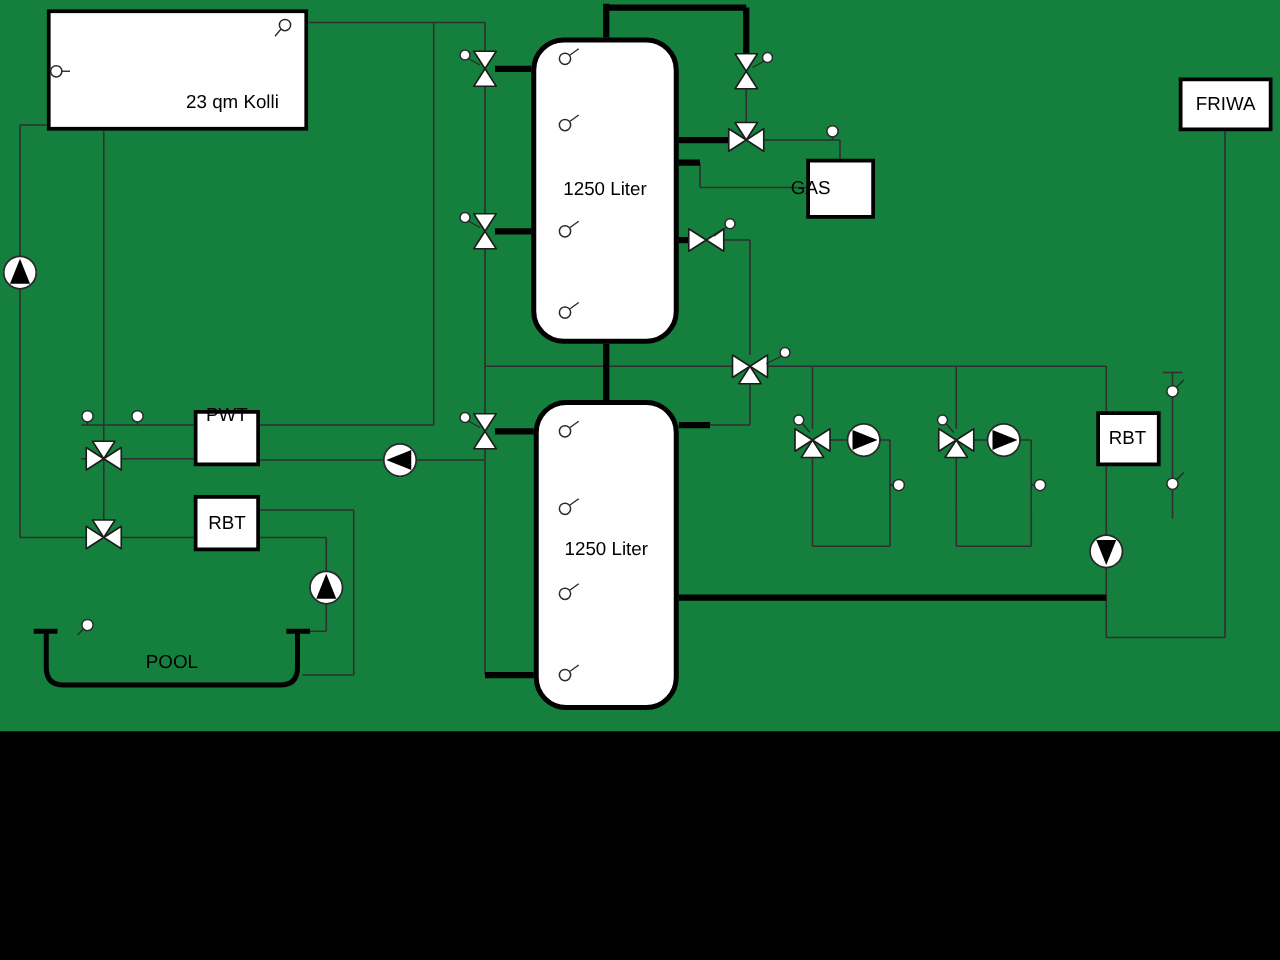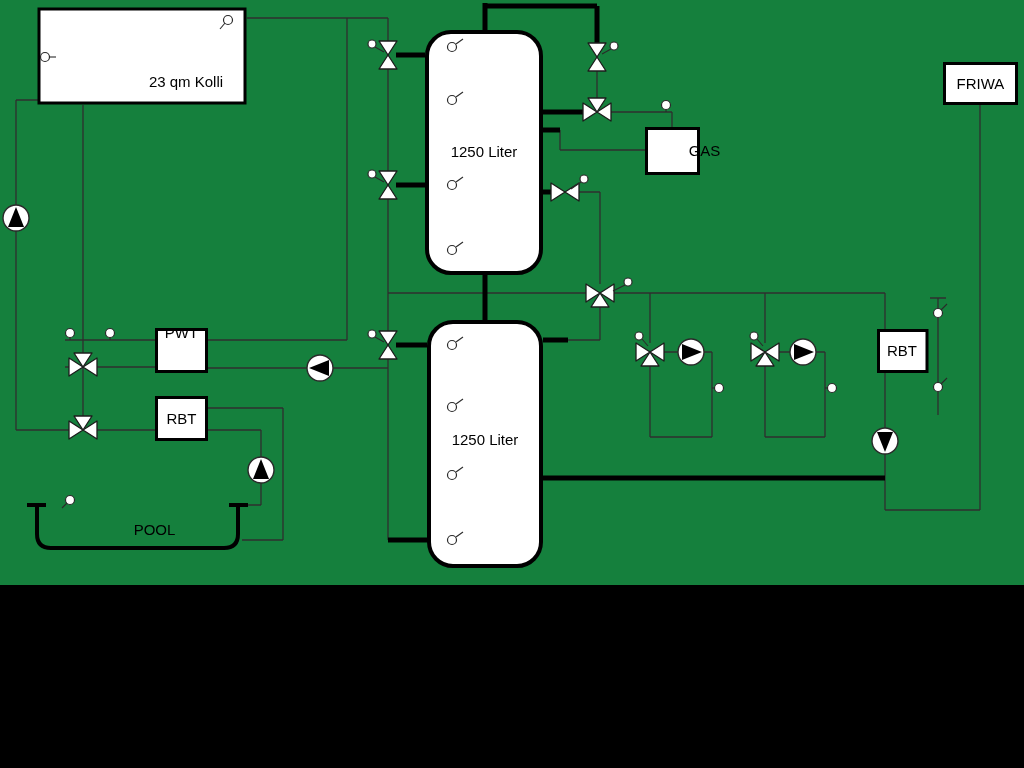--- a/index.html
+++ b/index.html
@@ -252,19 +252,19 @@
           <path d="M757,339 L763,346"></path>
         </g>
     </g>
   </svg>
 
   <div class="lbl" style="left:130px;top:74px;width:112px">23 qm Kolli</div>
   <div class="lbl" style="left:425px;top:144px;width:118px">1250 Liter</div>
   <div class="lbl" style="left:427px;top:432px;width:116px">1250 Liter</div>
   <div class="lbl" style="left:155px;top:325px;width:53px">PWT</div>
   <div class="lbl" style="left:155px;top:411px;width:53px">RBT</div>
-  <div class="lbl" style="left:677px;top:143px;width:55px">GAS</div>
+  <div class="lbl" style="left:621px;top:143px;width:55px">GAS</div>
   <div class="lbl" style="left:943px;top:76px;width:75px">FRIWA</div>
   <div class="lbl" style="left:876px;top:343px;width:52px">RBT</div>
-  <div class="lbl" style="left:112px;top:522px;width:85px">POOL</div>
+  <div class="lbl" style="left:95px;top:522px;width:85px">POOL</div>
 
   <div id="footer"></div>
 </div>
 
 </body></html>

